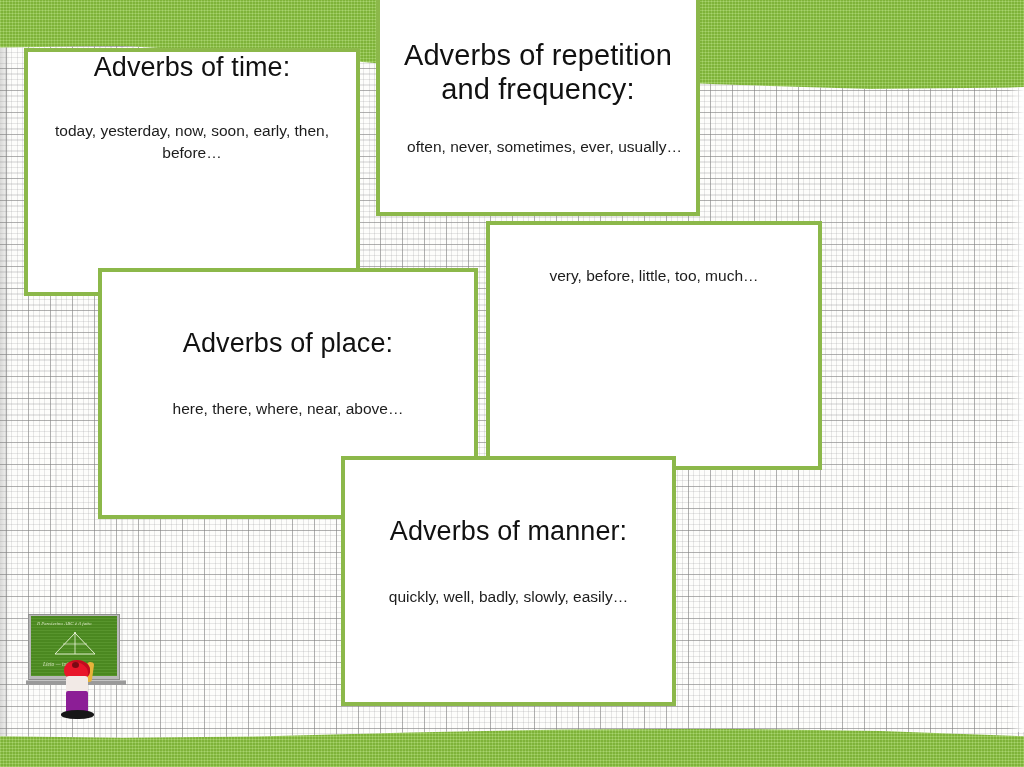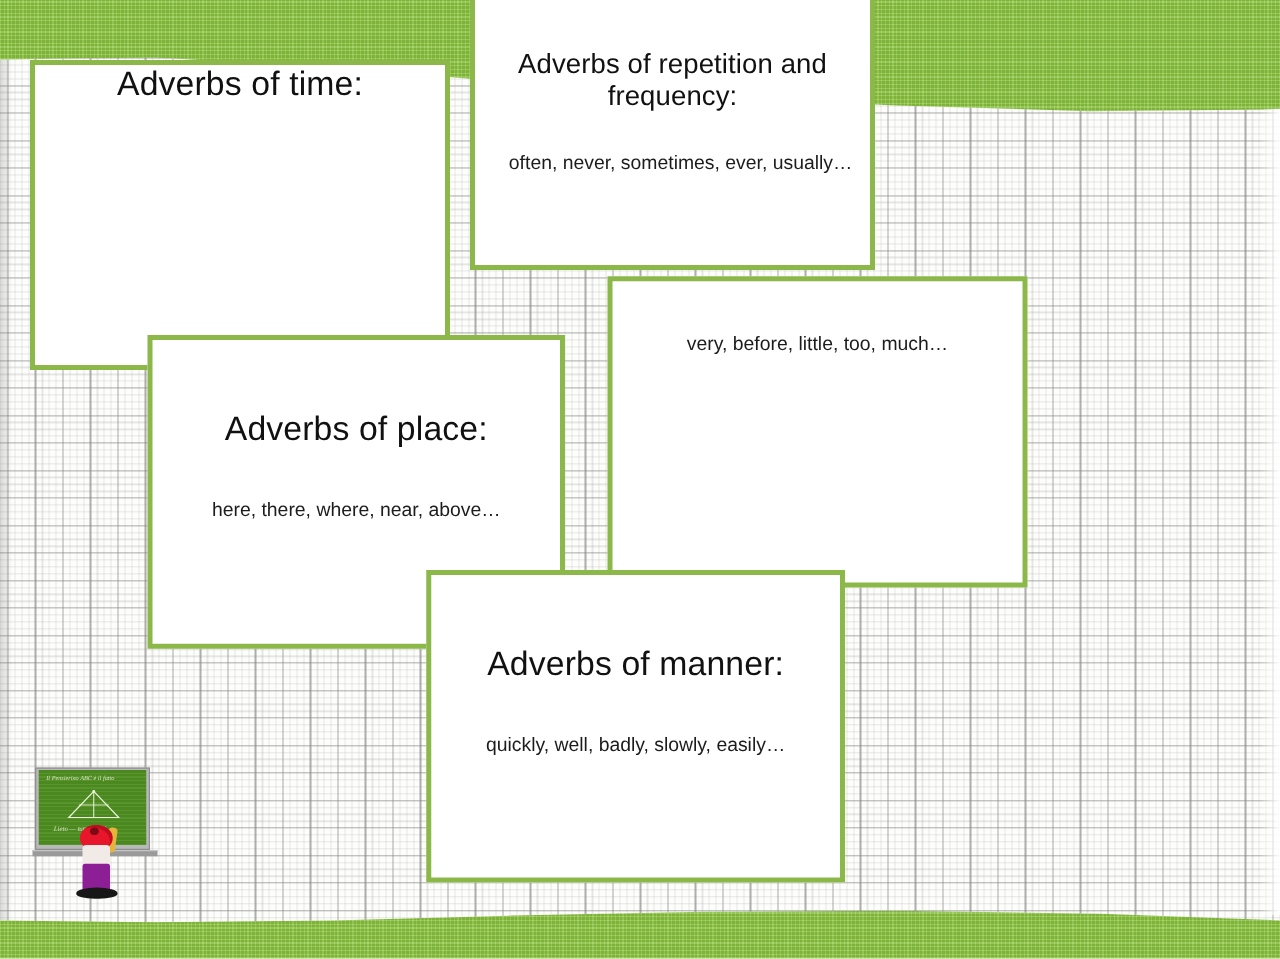--- a/index.html
+++ b/index.html
@@ -111,24 +111,24 @@
     margin: 0;
     padding: 0 14px;
   }
 
   
   #card-time      { left: 24px;  top: 48px;  width: 336px; height: 248px; }
   #card-time .card-title { }
   #card-time .card-body  { margin-top: 36px; }
 
   #card-repetition { left: 376px; top: -6px; width: 324px; height: 222px; }
-  #card-repetition .card-title { margin-top: 40px; font-size: 22px; text-align: center; }
+  #card-repetition .card-title { margin-top: 40px; font-size: 29px; text-align: center; }
   #card-repetition .card-body  { margin-top: 30px; padding-left: 27px; }
 
-  #card-place     { left: 98px;  top: 268px; width: 334px; height: 251px; margin-left: 20px; }
+  #card-place     { left: 98px;  top: 268px; width: 380px; height: 251px; }
   #card-place .card-title { margin-top: 56px; }
   #card-place .card-body  { margin-top: 38px; text-align: center; }
 
   #card-degree    { left: 486px; top: 221px; width: 336px; height: 249px; }
   #card-degree .card-title { margin-top: 64px; }
   #card-degree .card-body  { margin-top: 40px; }
 
   #card-manner    { left: 341px; top: 456px; width: 335px; height: 250px; }
   #card-manner .card-title { margin-top: 56px; }
   #card-manner .card-body  { margin-top: 38px; }
@@ -254,20 +254,21 @@
 <div id="slide">
 
   <div class="bg-green"></div>
   <div class="paper"></div>
   <div class="paper-shadow-top"></div>
   <div class="paper-edge-left"></div>
   <div class="paper-edge-right"></div>
 
   <div class="card" id="card-time">
     <p class="card-title">Adverbs of time:</p>
+    <p class="card-body">today, yesterday, now, soon, early, then, before…</p>
   </div>
 
   <div class="card" id="card-repetition">
     <p class="card-title">Adverbs of repetition and frequency:</p>
     <p class="card-body">often, never, sometimes, ever, usually…</p>
   </div>
 
   <div class="card" id="card-place">
     <p class="card-title">Adverbs of place:</p>
     <p class="card-body">here, there, where, near, above…</p>

